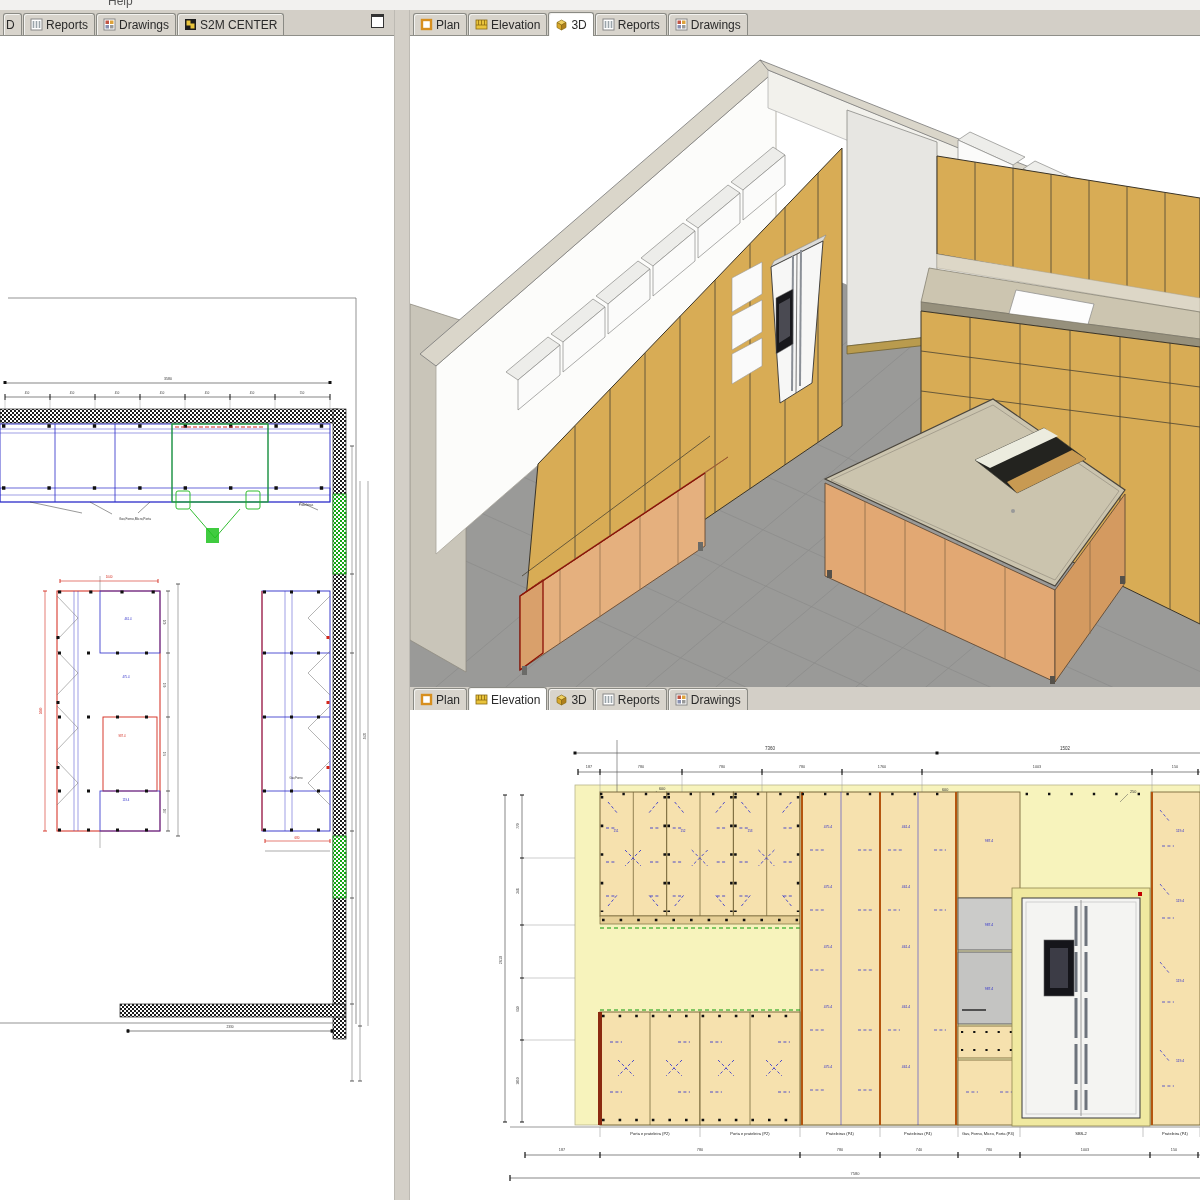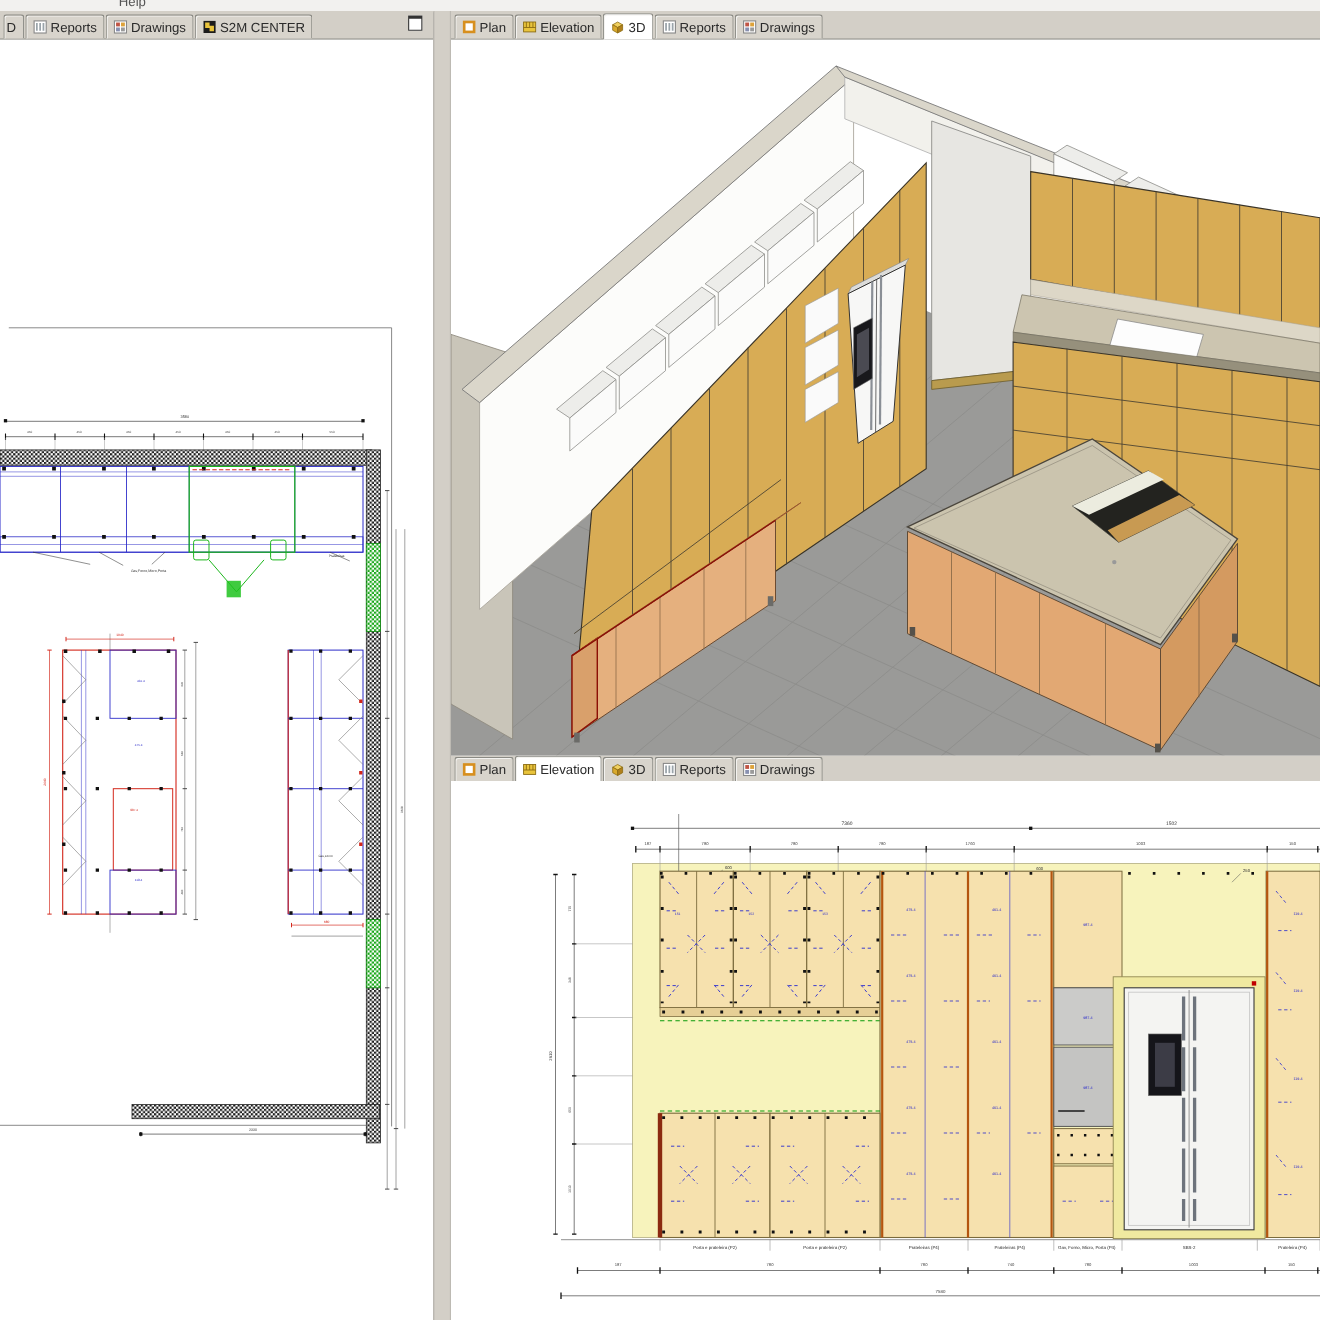--- a/index.html
+++ b/index.html
@@ -1,16 +1,16 @@
 <!DOCTYPE html>
 <html><head>
 <meta charset="utf-8">
 <style>
   html,body{margin:0;padding:0;background:#ececea;}
-  #root{position:relative;width:1200px;height:1200px;overflow:hidden;background:#404040;
+  #root{position:relative;width:1200px;height:1200px;overflow:hidden;background:#ef4444;
         font-family:"Liberation Sans",sans-serif;}
   .menustrip{position:absolute;left:0;top:0;width:1200px;height:10px;background:#f2f1ef;
              border-bottom:1px solid #c6c4be;overflow:hidden;}
   .help{position:absolute;left:108px;top:-6px;font-size:12px;color:#555;}
   .tabbar{position:absolute;background:#d3cfc7;border-bottom:1px solid #8f8f89;
           display:flex;align-items:flex-end;padding-left:3px;box-sizing:border-box;}
   .tab{height:21px;display:flex;align-items:center;gap:3px;padding:0 6px;background:#d8d4cc;
        border:1px solid #8a8a84;border-bottom:none;border-radius:3px 3px 0 0;
        font-size:12px;color:#2a2a2a;margin-right:1px;box-shadow:inset 1px 1px 0 #f3f2ef;
        white-space:nowrap;cursor:default;}

